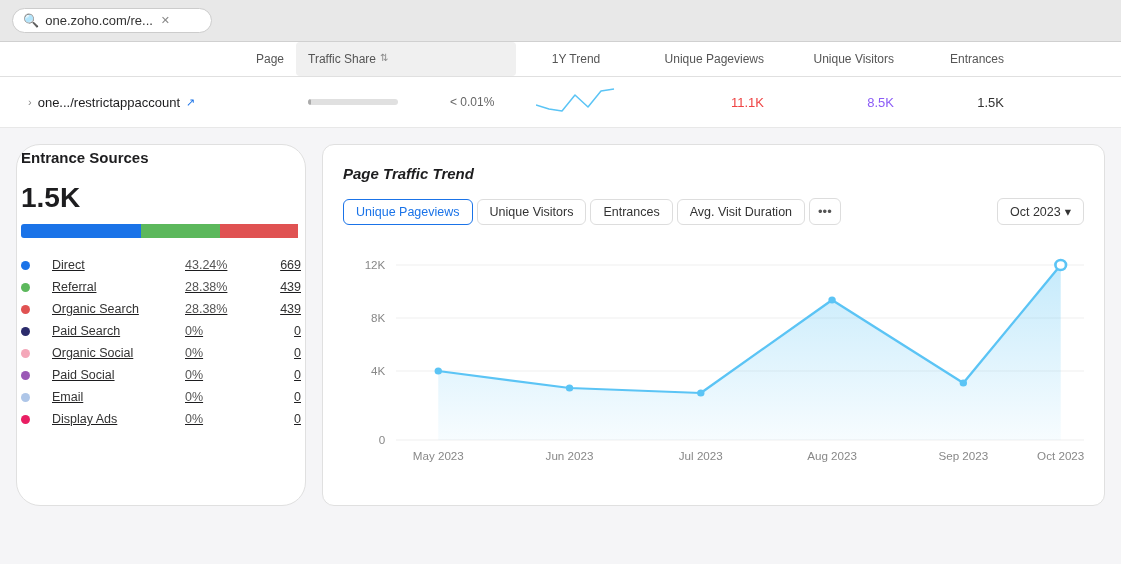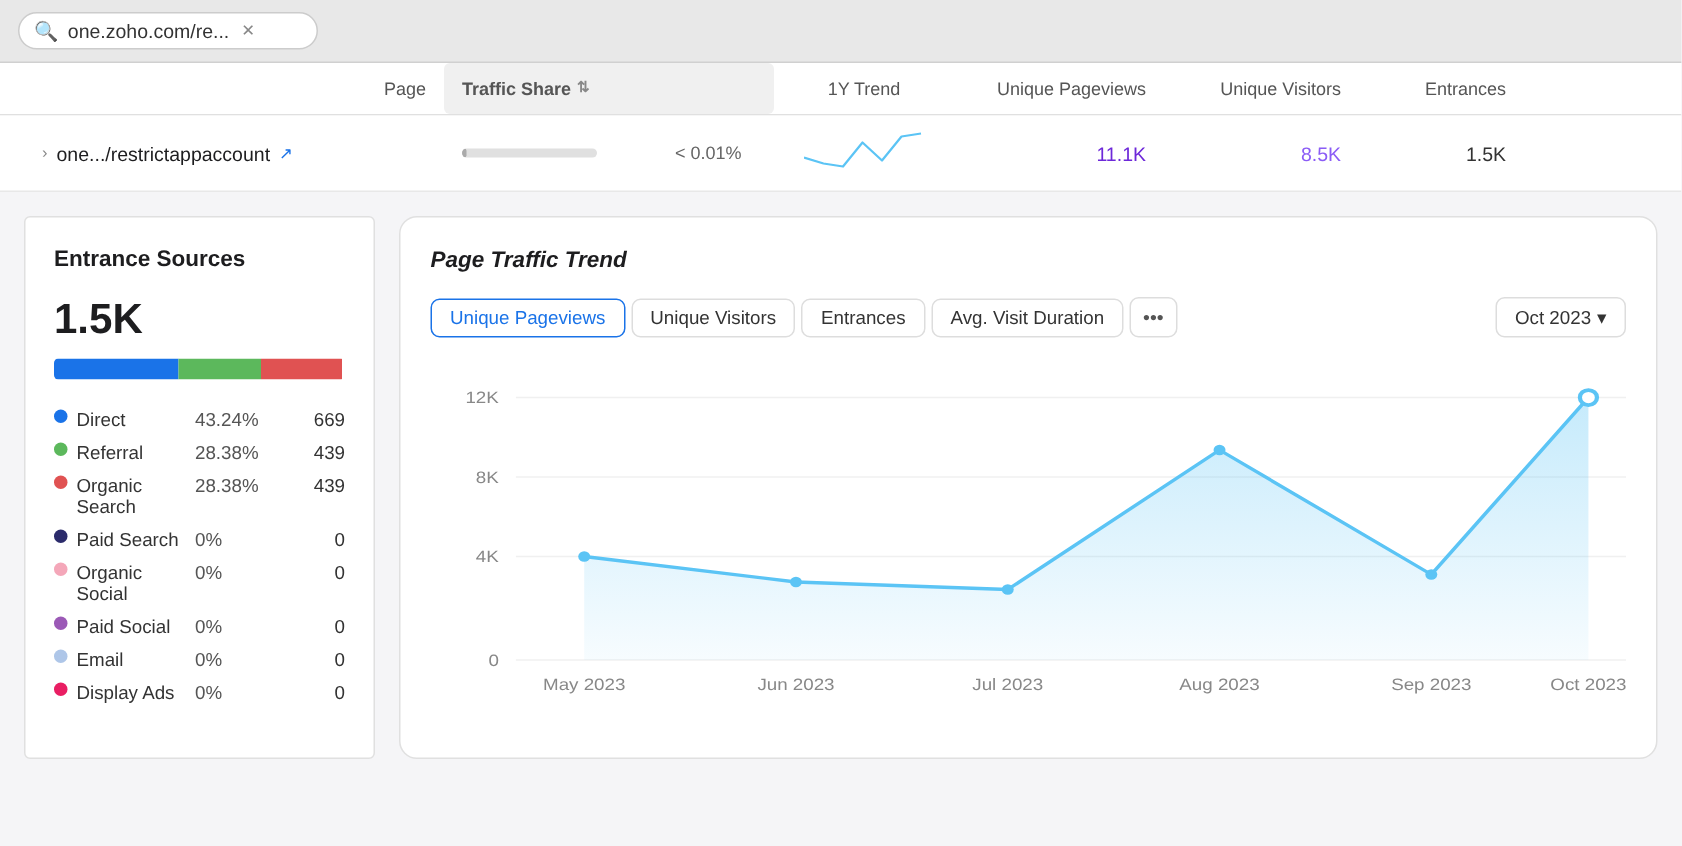--- a/index.html
+++ b/index.html
@@ -40,41 +40,41 @@
       padding: 0 16px;
     }
     .th-cell {
       padding: 10px 12px;
       font-size: 12px;
       color: #555;
       font-weight: 500;
       white-space: nowrap;
     }
     .th-page { flex: 0 0 280px; text-align: right; }
-    .th-traffic { flex: 0 0 220px; background: #f0f0f0; border-radius: 4px; display: flex; align-items: flex-start; gap: 4px; font-weight: bold; }
+    .th-traffic { flex: 0 0 220px; background: #f0f0f0; border-radius: 4px; display: flex; align-items: flex-start; gap: 4px; }
     .th-trend { flex: 0 0 120px; text-align: center; }
     .th-pageviews { flex: 0 0 140px; text-align: right; }
     .th-visitors { flex: 0 0 130px; text-align: right; }
     .th-entrances { flex: 0 0 110px; text-align: right; }
 
     .table-row {
       display: flex;
       align-items: center;
       background: white;
       border-bottom: 1px solid #e8e8e8;
       padding: 0 16px;
     }
     .td-cell {
       padding: 10px 12px;
       font-size: 13px;
     }
     .td-page { flex: 0 0 280px; display: flex; align-items: center; gap: 6px; }
     .td-traffic { flex: 0 0 220px; display: flex; align-items: center; gap: 8px; }
     .td-trend { flex: 0 0 120px; text-align: center; display: flex; align-items: center; justify-content: center; }
-    .td-pageviews { flex: 0 0 140px; text-align: right; color: #6d28d9; }
+    .td-pageviews { flex: 0 0 140px; text-align: right; color: #ef4444; }
     .td-visitors { flex: 0 0 130px; text-align: right; color: #8b5cf6; }
     .td-entrances { flex: 0 0 110px; text-align: right; color: #333; }
 
     .progress-bar-container {
       width: 90px;
       height: 6px;
       background: #e0e0e0;
       border-radius: 3px;
       overflow: hidden;
     }
@@ -91,23 +91,23 @@
     .main-content {
       display: flex;
       gap: 16px;
       padding: 16px;
       background: #f5f5f7;
     }
 
     
     .sources-panel {
       background: white;
-      border-radius: 4px;
-      padding: 19px;
-      width: 234px;
+      border-radius: 24px;
+      padding: 4px;
+      width: 290px;
       flex-shrink: 0;
       border: 1px solid #e0e0e0;
     }
     .sources-title {
       font-size: 15px;
       font-weight: 600;
       margin-bottom: 16px;
       color: #1d1d1f;
     }
     .total-value {
@@ -120,23 +120,24 @@
       display: flex;
       height: 14px;
       border-radius: 3px;
       overflow: hidden;
       margin-bottom: 16px;
     }
     .bar-segment { height: 100%; }
 
     .source-row {
       display: flex;
-      align-items: flex-start;
+      align-items: center;
       padding: 4px 0;
-      gap: 6px;
+      gap: 22px;
+      text-decoration: underline;
     }
     .source-dot {
       width: 9px;
       height: 9px;
       border-radius: 50%;
       flex-shrink: 0;
     }
     .source-name { flex: 1; font-size: 12.5px; color: #333; }
     .source-pct { font-size: 12.5px; color: #555; width: 50px; }
     .source-count { font-size: 12.5px; color: #333; width: 28px; text-align: right; margin-left: 16px; }

